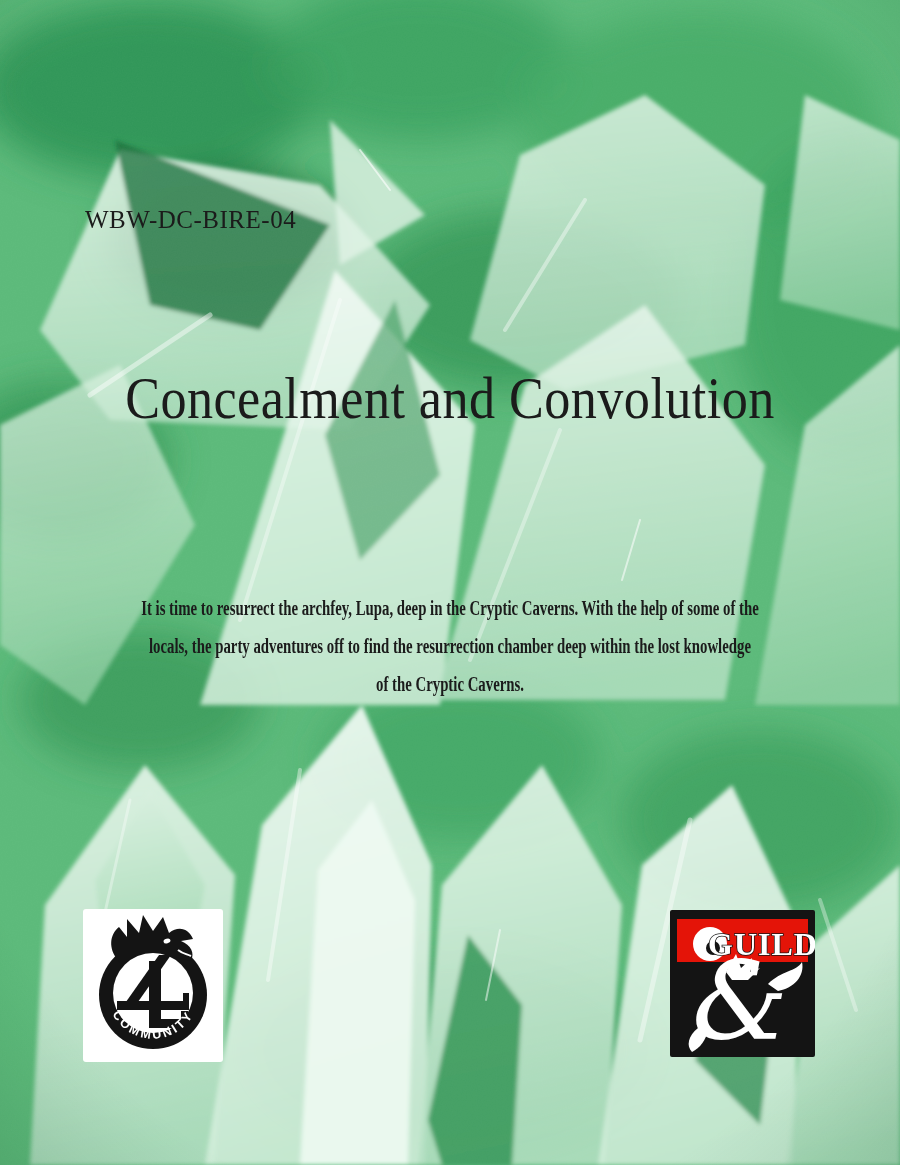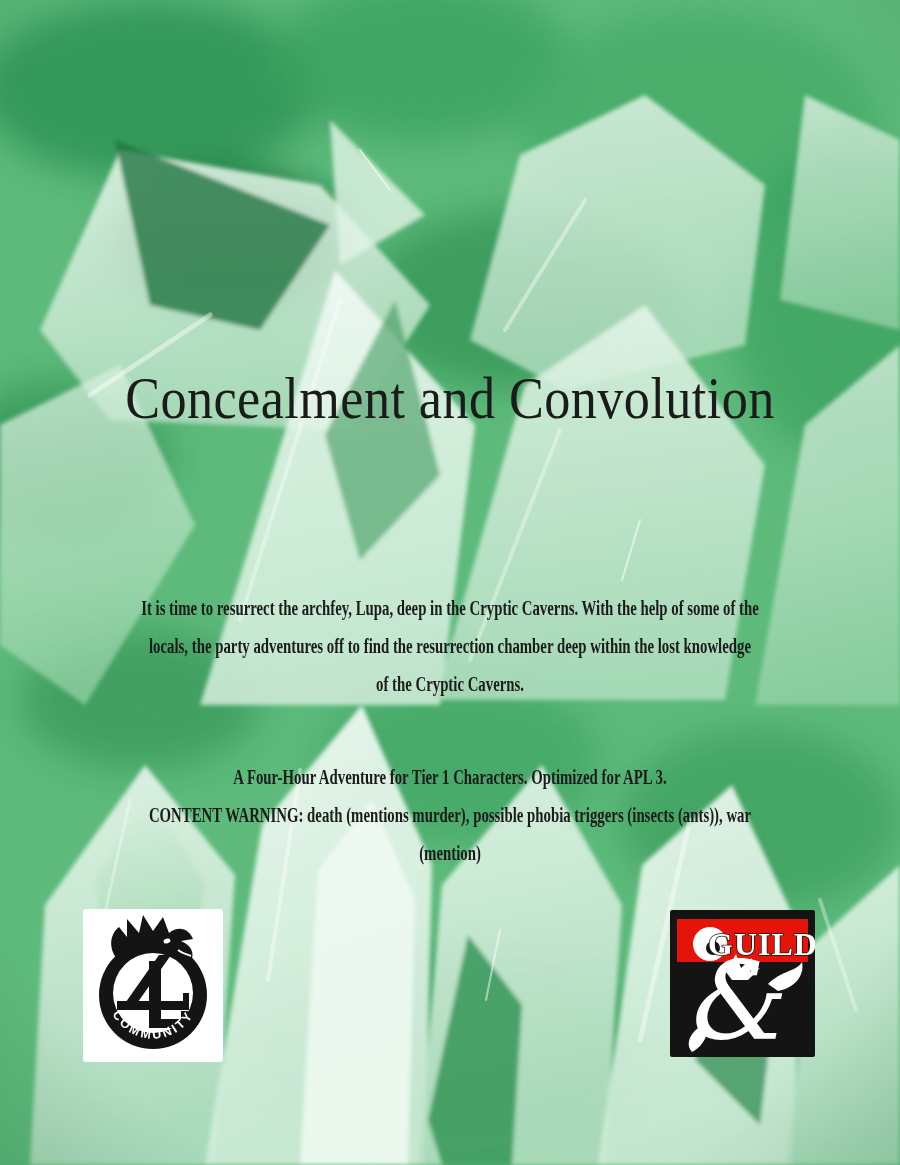--- a/index.html
+++ b/index.html
@@ -124,34 +124,30 @@
       <path d="M820,900 L856,1010" stroke-width="4" opacity="0.35"></path>
       <path d="M360,150 l30,40" stroke-width="2" opacity="0.6"></path>
       <path d="M640,520 l-18,60" stroke-width="2" opacity="0.55"></path>
       <path d="M500,930 l-14,70" stroke-width="2" opacity="0.5"></path>
     </g>
 
     <rect width="900" height="1165" filter="url(#grain)" opacity="0.05"></rect>
     <rect width="900" height="1165" fill="url(#vg)"></rect>
   </svg>
 
+  <div class="code">WBW-DC-BIRE-04</div>
 
   <div class="title">Concealment and Convolution</div>
 
   <div class="textblock desc">
     <div class="tline">It is time to resurrect the archfey, Lupa, deep in the Cryptic Caverns. With the help of some of the</div>
     <div class="tline">locals, the party adventures off to find the resurrection chamber deep within the lost knowledge</div>
     <div class="tline">of the Cryptic Caverns.</div>
   </div>
 
-  <div class="textblock info">
-    <div class="tline">A Four-Hour Adventure for Tier 1 Characters. Optimized for APL 3.</div>
-    <div class="tline">CONTENT WARNING: death (mentions murder), possible phobia triggers (insects (ants)), war</div>
-    <div class="tline">(mention)</div>
-  </div>
 
   <svg class="logo logo-al" viewBox="0 0 140 153">
     <rect x="0" y="0" width="140" height="153" rx="3" style="fill:var(--logo-white,#ffffff)"></rect>
 
     <circle cx="70" cy="86" r="54" style="fill:var(--logo-black,#141414)"></circle>
 
     <path style="fill:var(--logo-black,#141414)" d="M34,50 C26,40 26,26 36,18 L44,28 L44,10 L56,24 L60,6 L70,22 L80,8
              L86,24 C96,16 106,20 110,30 L98,32 C108,36 112,44 108,52 L92,48
              C96,56 90,62 80,62 L64,56 C52,62 40,58 34,50 Z"></path>
     <ellipse cx="84" cy="32" rx="3.5" ry="2.3" fill="#ffffff" transform="rotate(-15 84 32)"></ellipse>

